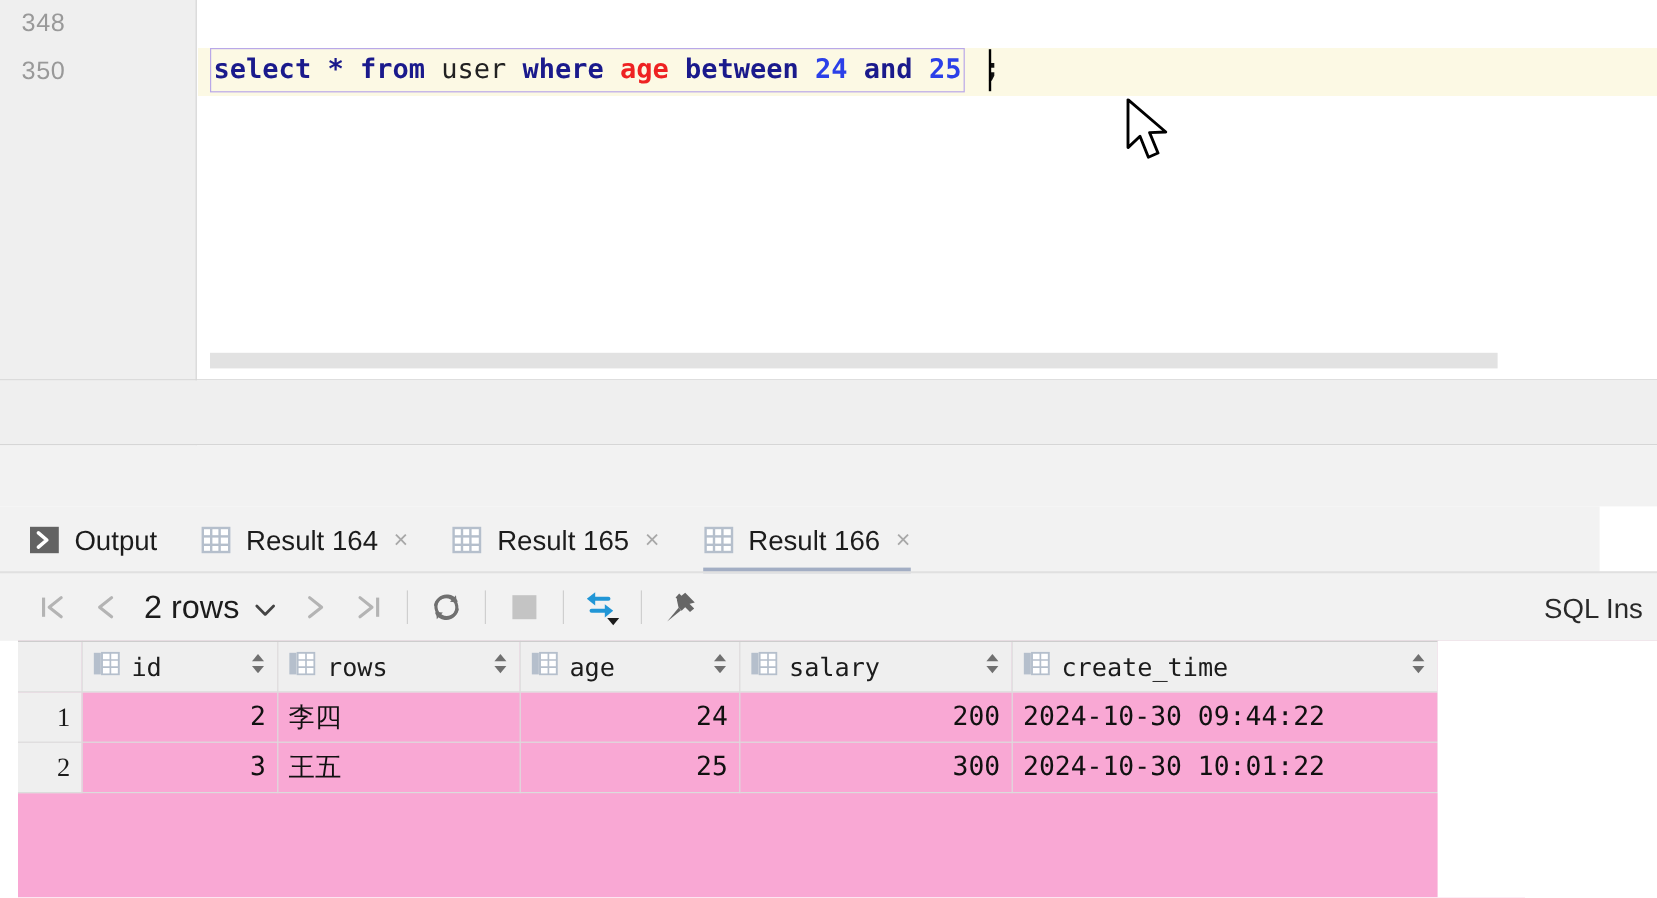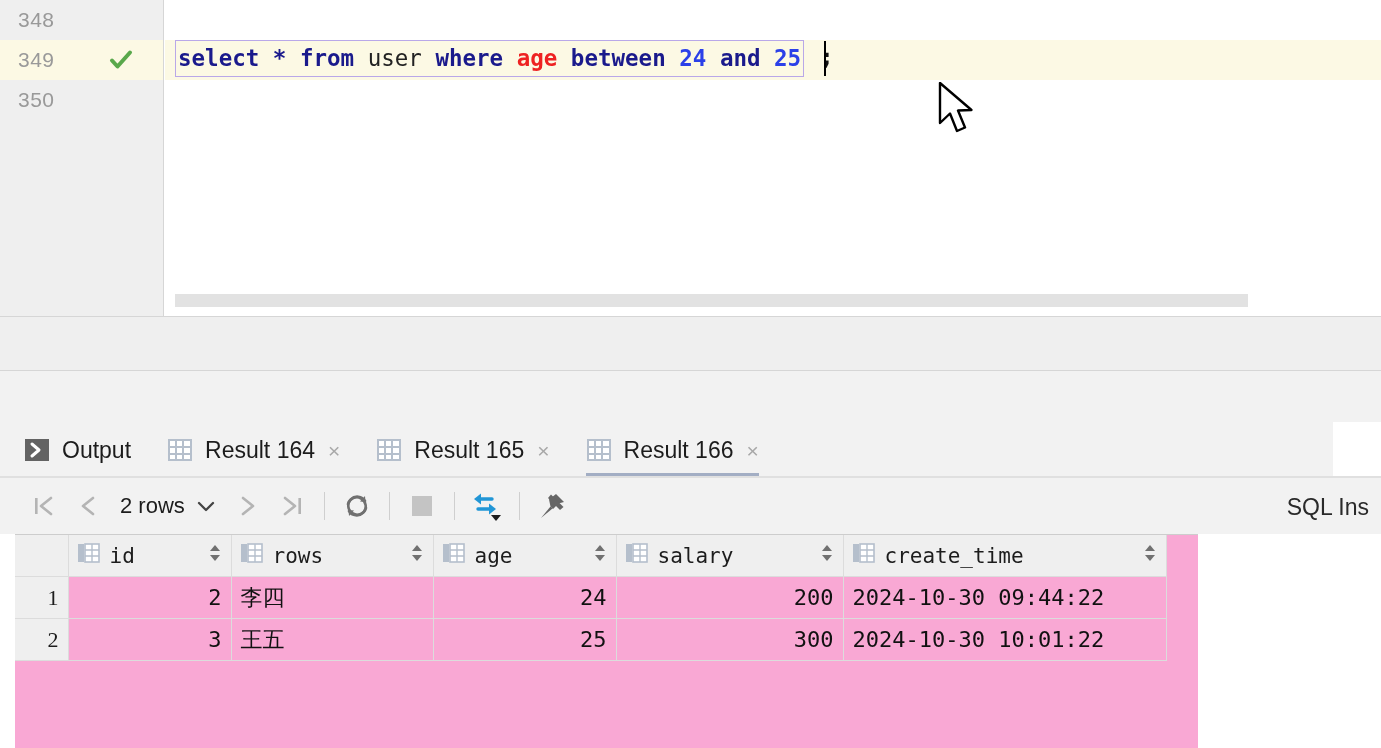--- a/index.html
+++ b/index.html
@@ -94,21 +94,21 @@
   
   .grid-toolbar {
     position: absolute; left: 0; top: 478px; width: 1381px; height: 56px;
     background: #f2f2f2; display: flex; align-items: center; padding-left: 22px;
   }
   .tb-btn {
     width: 44px; height: 44px; display: flex; align-items: center; justify-content: center;
   }
   .tb-sep { width: 1px; height: 28px; background: #cfcfcf; margin: 0 10px; }
   .rows-label {
-    font-size: 22px; color: #1c1c1c; display: flex; align-items: center; gap: 11px;
+    font-size: 27px; color: #1c1c1c; display: flex; align-items: center; gap: 11px;
     padding: 0 10px;
   }
   .sql-ins {
     position: absolute; right: 12px; top: 16px; font-size: 23px; color: #2a2a2a;
     white-space: nowrap; padding-right: 0;
   }
 
   
   .grid { position: absolute; left: 15px; top: 534px; width: 1381px; height: 214px; background: #f9a8d4; }
   table.dg { border-collapse: collapse; table-layout: fixed; }
@@ -145,28 +145,20 @@
 </head>
 <body>
 
 <div class="app">
 
   <div class="editor">
 
     <div class="gutter">
       <div class="gutter-line">
         <span class="line-no">348</span>
-      </div>
-      <div class="gutter-line current">
-        <span class="line-no">349</span>
-        <span class="run-check">
-          <svg width="26" height="26" viewBox="0 0 26 26">
-            <path d="M4 13.5 L9.5 19.5 L22 5.5" fill="none" stroke="#59a84b" stroke-width="4" stroke-linecap="round" stroke-linejoin="round"></path>
-          </svg>
-        </span>
       </div>
       <div class="gutter-line">
         <span class="line-no">350</span>
       </div>
     </div>
 
     <div class="editor-body">
       <div class="code-line-bg"></div>
 
       <div class="code-box">
@@ -420,21 +412,21 @@
               <span class="th-name">salary</span>
               <span class="sorter">
                 <svg width="14" height="22" viewBox="0 0 14 22">
                   <path d="M7 3 L12 9 L2 9 Z" fill="#707070"></path>
                   <path d="M7 19 L12 13 L2 13 Z" fill="#707070"></path>
                 </svg>
               </span>
             </div>
           </th>
 
-          <th style="width:323px">
+          <th style="width:355px">
             <div class="th-inner">
               <span>
                 <svg width="22" height="20" viewBox="0 0 22 20">
                   <rect x="0" y="1" width="6" height="18" fill="#b5bfcc"></rect>
                   <rect x="7" y="1" width="14" height="18" fill="#ffffff" stroke="#b5bfcc" stroke-width="1.6"></rect>
                   <path d="M7 7 H21 M7 13 H21 M14 1 V19" stroke="#b5bfcc" stroke-width="1.4"></path>
                 </svg>
               </span>
               <span class="th-name">create_time</span>
               <span class="sorter">

